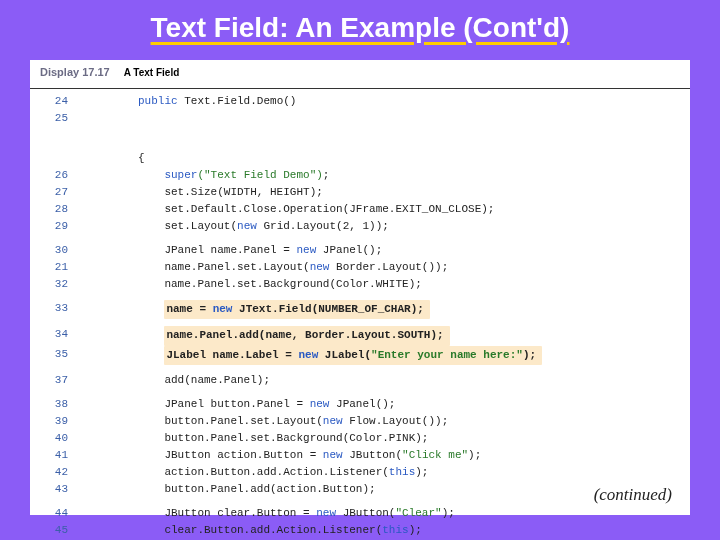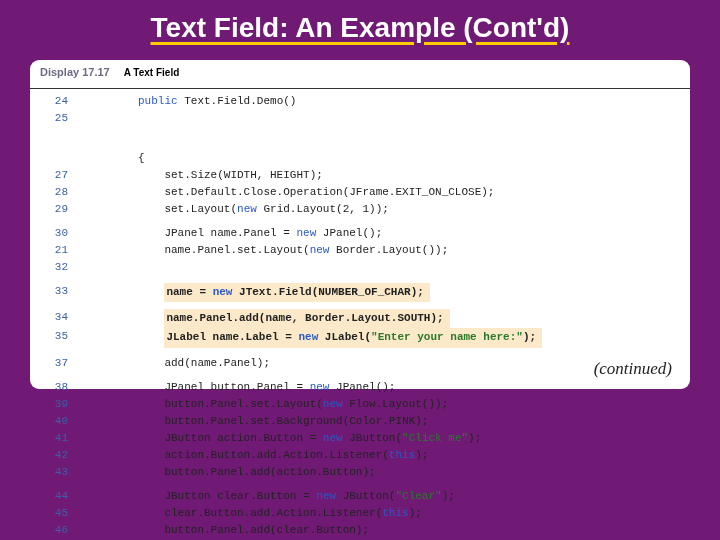--- a/index.html
+++ b/index.html
@@ -1,20 +1,20 @@
 <!DOCTYPE html>
 <html><head>
 <meta charset="utf-8">
 <style>
   * { margin: 0; padding: 0; box-sizing: border-box; }
   body { width: 720px; height: 540px; background: #000; font-family: Arial, sans-serif; overflow: hidden; }
-  .slide { width: 720px; height: 540px; background: #701a75; position: relative; }
+  .slide { width: 720px; height: 540px; background: #8b5cf6; position: relative; }
   .title-wrap { padding: 12px 30px 8px; }
   .title { color: #fff; font-size: 28px; font-weight: bold; text-align: center; text-decoration: underline; text-decoration-color: #ffcc00; text-decoration-thickness: 3px; text-underline-offset: 5px; }
-  .content-img { margin: 8px 30px 0; background: #fff; height: 329px; position: relative; font-family: "Courier New", monospace; border-radius: 9px; }
+  .content-img { margin: 8px 30px 0; background: #fff; height: 455px; position: relative; font-family: "Courier New", monospace; }
   .hdr { display: flex; align-items: center; padding: 6px 10px 10px; border-bottom: 1px solid #333; }
   .disp { color: #6b6b84; font-weight: bold; font-size: 11px; margin-right: 14px; font-family: Arial, sans-serif; }
   .caption { font-weight: bold; font-size: 10px; font-family: Arial, sans-serif; }
   .code-area { padding: 4px 15px 0 10px; font-size: 11px; line-height: 1.55; }
   .row { display: flex; }
   .ln { width: 28px; color: #3b5fa8; text-align: right; margin-right: 70px; }
   .tok { white-space: pre; }
   .kw { color: #2a59c2; }
   .plain { color: #222; margin-top: 40px; }
   .str { color: #2a7a2a; }
@@ -40,20 +40,24 @@
 
       <div class="row">
           <span class="ln">24</span>
           <span class="tok"><span class="kw">public</span><span class="plain"> Text.Field.Demo()</span></span>
         </div>
       <div class="row">
           <span class="ln">25</span>
           <span class="tok plain">{</span>
         </div>
       <div class="row">
+          <span class="ln">26</span>
+          <span class="tok"><span class="plain">    </span><span class="kw">super</span><span class="str">("Text Field Demo")</span><span class="plain">;</span></span>
+        </div>
+      <div class="row">
           <span class="ln">27</span>
           <span class="tok"><span class="plain">    </span><span class="plain">set.Size(WIDTH, HEIGHT);</span></span>
         </div>
       <div class="row">
           <span class="ln">28</span>
           <span class="tok"><span class="plain">    </span><span class="plain">set.Default.Close.Operation(JFrame.EXIT_ON_CLOSE);</span></span>
         </div>
       <div class="row">
           <span class="ln">29</span>
           <span class="tok"><span class="plain">    </span><span class="plain">set.Layout(</span><span class="kw">new</span><span class="plain"> Grid.Layout(2, 1));</span></span>
@@ -64,20 +68,21 @@
       <div class="row">
           <span class="ln">30</span>
           <span class="tok"><span class="plain">    </span><span class="plain">JPanel name.Panel = </span><span class="kw">new</span><span class="plain"> JPanel();</span></span>
         </div>
       <div class="row">
           <span class="ln">21</span>
           <span class="tok"><span class="plain">    </span><span class="plain">name.Panel.set.Layout(</span><span class="kw">new</span><span class="plain"> Border.Layout());</span></span>
         </div>
       <div class="row">
           <span class="ln">32</span>
+          <span class="tok"><span class="plain">    </span><span class="plain">name.Panel.set.Background(Color.WHITE);</span></span>
         </div>
 
       <div class="gap"></div>
 
       <div class="row">
           <span class="ln">33</span>
           <span class="tok"><span class="plain">    </span><span class="hilite"><span class="plain">name = </span><span class="kw">new</span><span class="plain"> JText.Field(NUMBER_OF_CHAR);</span></span></span>
         </div>
 
       <div class="gap"></div>

